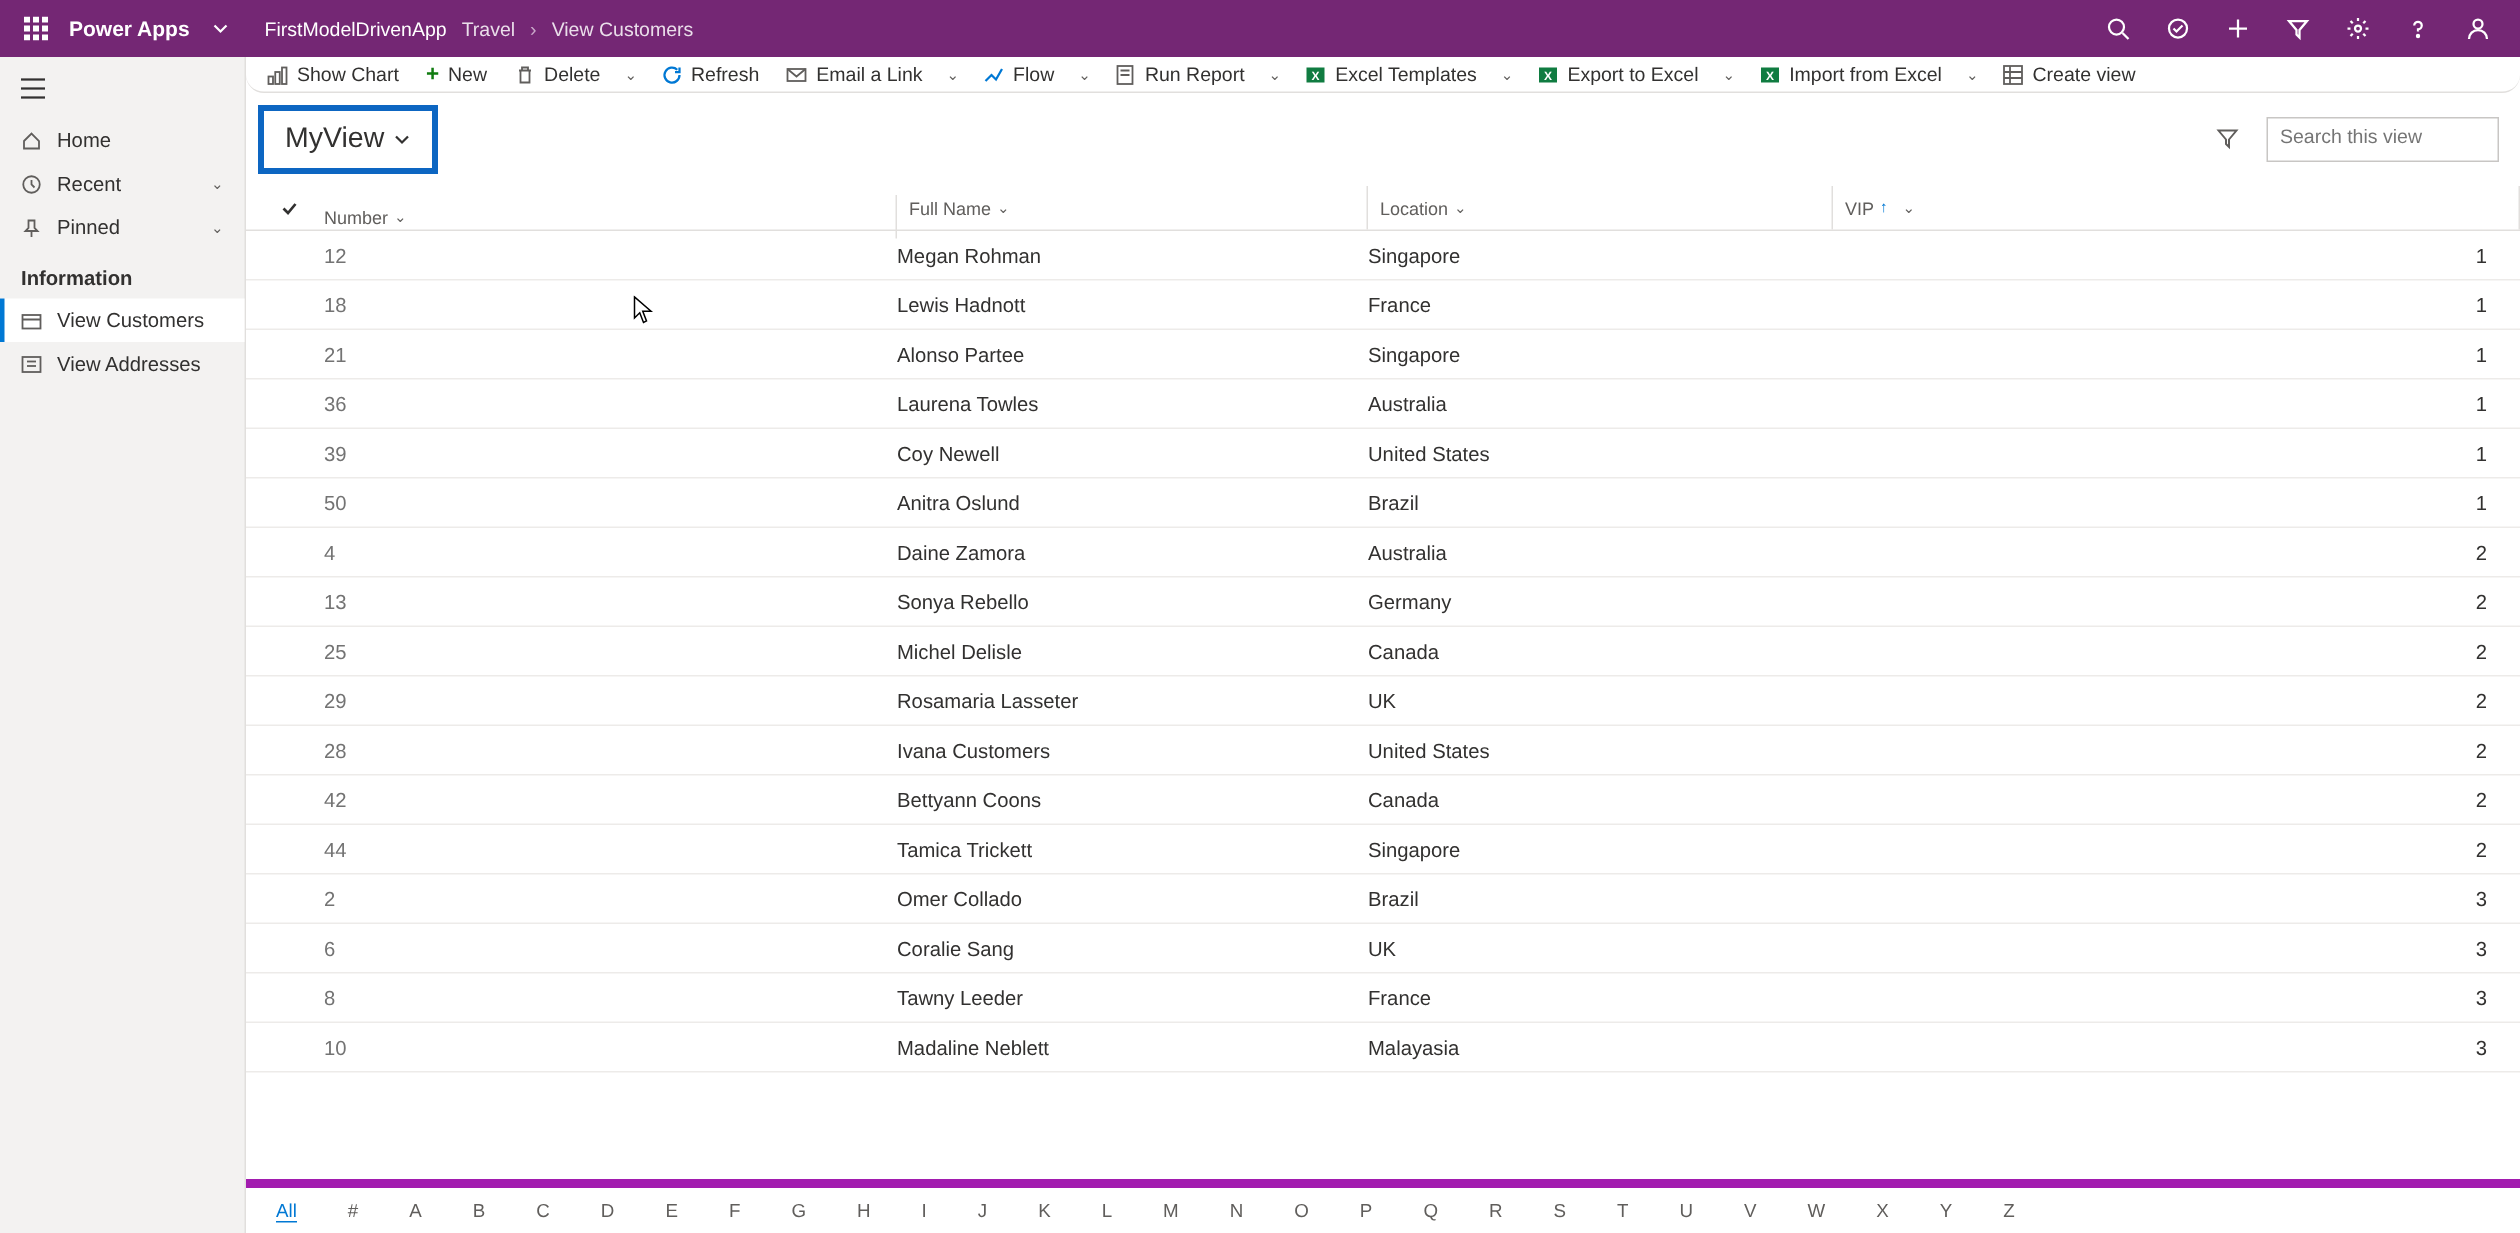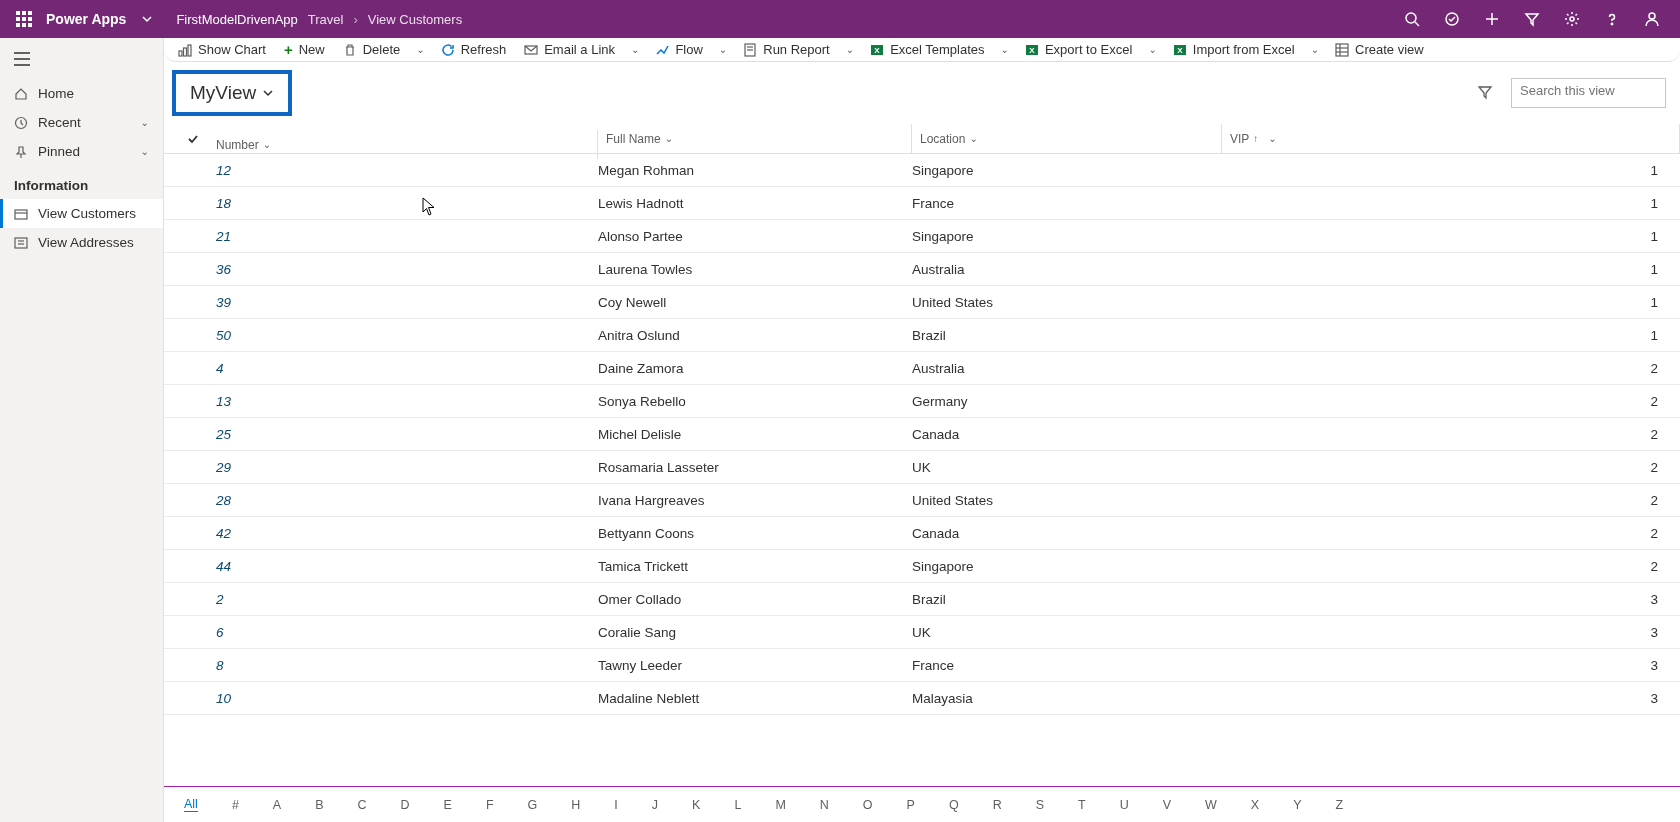--- a/index.html
+++ b/index.html
@@ -41,25 +41,25 @@
 .gridhead .chk { width: 30px; display:flex; align-items:center; justify-content:center;}
 .gridhead .col { display: flex; align-items: center; gap: 4px; cursor: pointer; border-right: 1px solid #e1dfdd; height: 100%; padding-left: 8px; }
 .col-number { width: 390px; margin-top: 12px; }
 .col-full { width: 314px; }
 .col-loc { width: 310px; }
 .col-vip { flex: 1; justify-content: flex-start; }
 .gridhead .sortarrow { font-size: 10px; }
 
 .gridrow { display: flex; align-items: center; height: 33px; border-bottom: 1px solid #edebe9; padding-left: 14px; font-size: 13.5px; }
 .gridrow .cell-chk { width: 30px; }
-.gridrow .cell-num { width: 390px; padding-left: 8px; color: #0c4a6e; cursor: pointer; font-style: italic; }
+.gridrow .cell-num { width: 390px; padding-left: 8px; color: #737373; cursor: pointer; }
 .gridrow .cell-full { width: 314px; }
 .gridrow .cell-loc { width: 310px; }
 .gridrow .cell-vip { flex: 1; text-align: right; padding-right: 22px; }
-.alphabar { height: 36px; border-top: 1px solid #a21caf; display: flex; align-items: center; padding: 0 20px; gap: 34px; font-size: 12.5px; color: #605e5c; }
+.alphabar { height: 36px; border-top: 6px solid #a21caf; display: flex; align-items: center; padding: 0 20px; gap: 34px; font-size: 12.5px; color: #605e5c; }
 .alphabar span { cursor: pointer; }
 .alphabar span.active { color: #0078d4; border-bottom: 1px solid #0078d4; }
 
 .icon-sm { width: 14px; height: 14px; display: inline-flex; align-items: center; justify-content: center; font-size: 13px; }
 .green-plus { color: #107c10; font-weight: bold; font-size: 15px; line-height: 1; }
 .blue-refresh { color: #0078d4; }
 .cursor-arrow { position: absolute; pointer-events: none; }
 </style>
 </head>
 <body>
@@ -389,21 +389,21 @@
           <div class="gridrow">
             <div class="cell-chk"></div>
             <div class="cell-num">29</div>
             <div class="cell-full">Rosamaria Lasseter</div>
             <div class="cell-loc">UK</div>
             <div class="cell-vip">2</div>
           </div>
           <div class="gridrow">
             <div class="cell-chk"></div>
             <div class="cell-num">28</div>
-            <div class="cell-full">Ivana Hargreaves</div>
+            <div class="cell-full">Ivana Customers</div>
             <div class="cell-loc">United States</div>
             <div class="cell-vip">2</div>
           </div>
           <div class="gridrow">
             <div class="cell-chk"></div>
             <div class="cell-num">42</div>
             <div class="cell-full">Bettyann Coons</div>
             <div class="cell-loc">Canada</div>
             <div class="cell-vip">2</div>
           </div>

